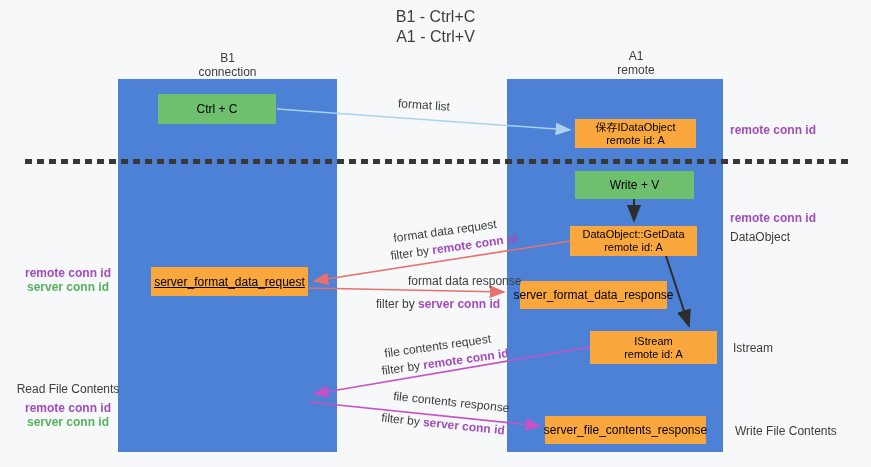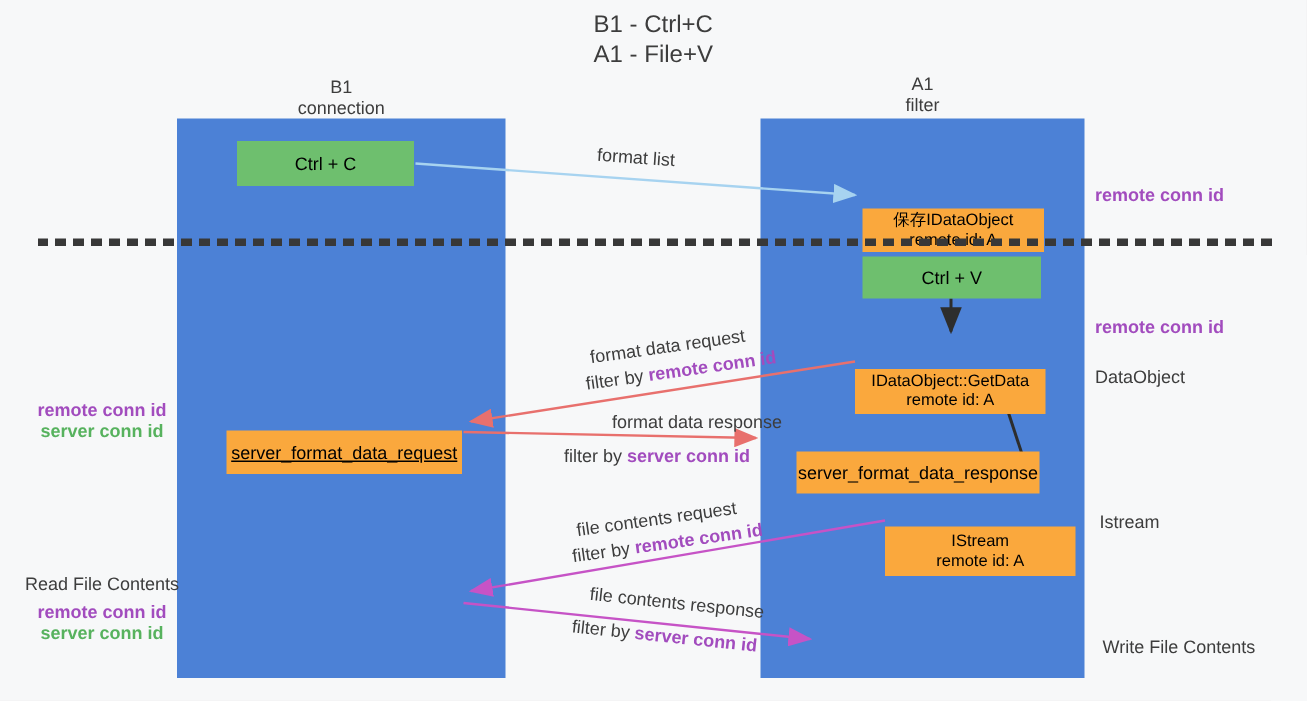--- a/index.html
+++ b/index.html
@@ -34,21 +34,21 @@
   .ln-black{stroke:var(--arrow-black);stroke-width:2;}
   .ln-red{stroke:var(--arrow-red);stroke-width:1.6;}
   .ln-magenta{stroke:var(--arrow-magenta);stroke-width:1.6;}
   .ah-blue{fill:var(--arrow-lightblue);}
   .ah-black{fill:var(--arrow-black);}
   .ah-red{fill:var(--arrow-red);}
   .ah-magenta{fill:var(--arrow-magenta);}
 
   .node{position:absolute;display:flex;flex-direction:column;align-items:center;
         justify-content:center;color:#000000;text-align:center;font-size:12px;line-height:14px;}
-  .node.orange{background:var(--node-orange);margin-top:20px;}
+  .node.orange{background:var(--node-orange);}
   .node.green{background:var(--node-green);}
   .node .small{font-size:11px;line-height:13px;}
 
   .msg-label{position:absolute;font-size:12px;color:var(--text-dark);white-space:nowrap;
              transform-origin:center center;}
   .msg-label .key{color:var(--text-purple);font-weight:bold;}
 
   .annot{position:absolute;font-size:12px;line-height:14px;white-space:nowrap;}
   .annot.purple{color:var(--text-purple);font-weight:bold;}
   .annot.dark{color:var(--text-dark);}
@@ -57,30 +57,30 @@
   .annot-block .green{color:var(--text-green);font-weight:bold;}
   .annot-block .dark{color:var(--text-dark);}
 </style>
 </head>
 <body>
 
 <div class="canvas">
 
   <div class="title">
     <div>B1 - Ctrl+C</div>
-    <div>A1 - File+V</div>
+    <div>A1 - Ctrl+V</div>
   </div>
 
   <div class="col-header" style="left:118px;top:51px;width:219px;">
     <div>B1</div>
     <div>connection</div>
   </div>
-  <div class="col-header" style="left:507px;top:49px;width:216px;">
+  <div class="col-header" style="left:528px;top:49px;width:216px;">
     <div>A1</div>
-    <div>filter</div>
+    <div>remote</div>
   </div>
 
   <div class="lifeline" style="left:118px;top:79px;width:219px;height:373px;"></div>
   <div class="lifeline" style="left:507px;top:79px;width:216px;height:373px;"></div>
 
   <svg class="arrows" width="871" height="467" viewBox="0 0 871 467">
     <defs>
       <marker id="m-blue" viewBox="0 0 10 8" refX="9" refY="4" markerWidth="10" markerHeight="8" orient="auto">
         <path class="ah-blue" d="M0,0 L10,4 L0,8 Z"></path>
       </marker>
@@ -106,42 +106,45 @@
   <div class="node green" style="left:158px;top:94px;width:118px;height:30px;">
     <span>Ctrl + C</span>
   </div>
 
   <div class="node orange small" style="left:575px;top:119px;width:121px;height:29px;">
     <span class="small">保存IDataObject</span>
     <span class="small">remote id: A</span>
   </div>
 
   <div class="node green" style="left:575px;top:171px;width:119px;height:28px;">
-    <span>Ctrl + V</span>
+    <span>Write + V</span>
   </div>
 
   <div class="node orange" style="left:570px;top:226px;width:127px;height:30px;">
-    <span class="small">IDataObject::GetData</span>
+    <span class="small">DataObject::GetData</span>
     <span class="small">remote id: A</span>
   </div>
 
   <div class="node orange" style="left:151px;top:267px;width:157px;height:29px;text-decoration:underline;">
     <span>server_format_data_request</span>
   </div>
 
-  <div class="node orange" style="left:531px;top:281px;width:162px;height:28px;">
+  <div class="node orange" style="left:520px;top:281px;width:147px;height:28px;">
     <span>server_format_data_response</span>
   </div>
 
   <div class="node orange" style="left:590px;top:331px;width:127px;height:33px;">
     <span class="small">IStream</span>
     <span class="small">remote id: A</span>
   </div>
 
 
+  <div class="node orange" style="left:545px;top:416px;width:161px;height:28px;">
+    <span>server_file_contents_response</span>
+  </div>
 
   <div class="dashed-sep"></div>
 
   <div class="msg-label" style="left:398px;top:98px;transform:rotate(4deg);">
     <span>format list</span>
   </div>
 
   <div class="msg-label" style="left:393px;top:224px;transform:rotate(-8deg);">
     <span>format data request</span>
   </div>
@@ -165,21 +168,21 @@
 
   <div class="msg-label" style="left:393px;top:395px;transform:rotate(6deg);">
     <span>file contents response</span>
   </div>
   <div class="msg-label" style="left:381px;top:417px;transform:rotate(6deg);">
     <span>filter by </span><span class="key">server conn id</span>
   </div>
 
   <div class="annot purple" style="left:730px;top:123px;">remote conn id</div>
   <div class="annot purple" style="left:730px;top:211px;">remote conn id</div>
-  <div class="annot dark" style="left:730px;top:244px;">DataObject</div>
+  <div class="annot dark" style="left:730px;top:230px;">DataObject</div>
   <div class="annot dark" style="left:733px;top:341px;">Istream</div>
   <div class="annot dark" style="left:735px;top:424px;">Write File Contents</div>
 
   <div class="annot-block" style="left:16px;top:266px;width:104px;">
     <div class="purple">remote conn id</div>
     <div class="green">server conn id</div>
   </div>
 
   <div class="annot-block" style="left:16px;top:382px;width:104px;">
     <div class="dark">Read File Contents</div>

